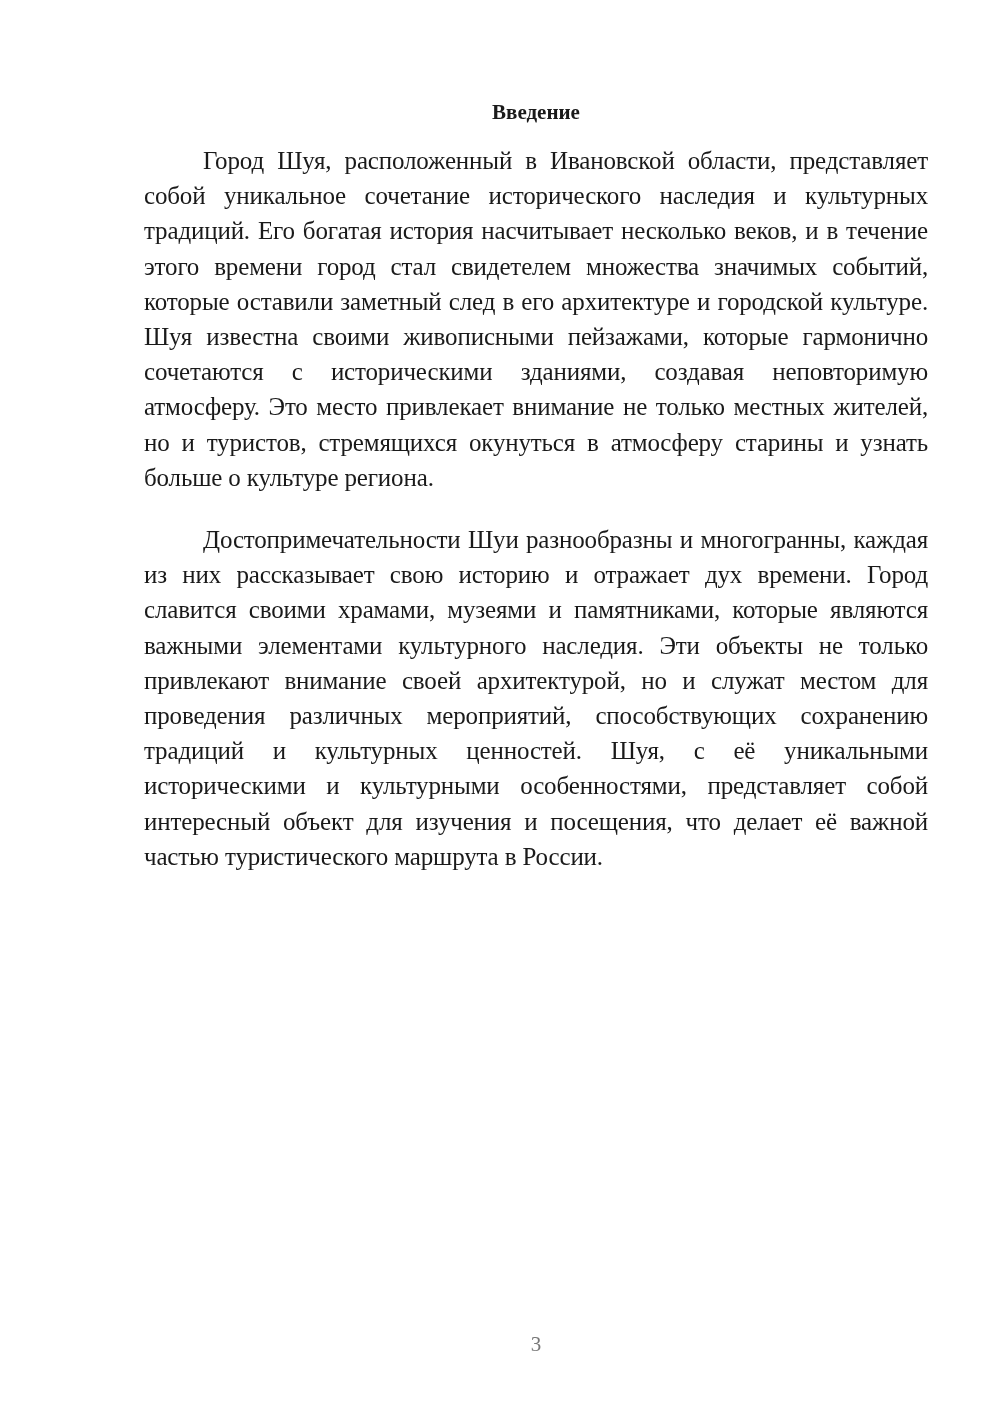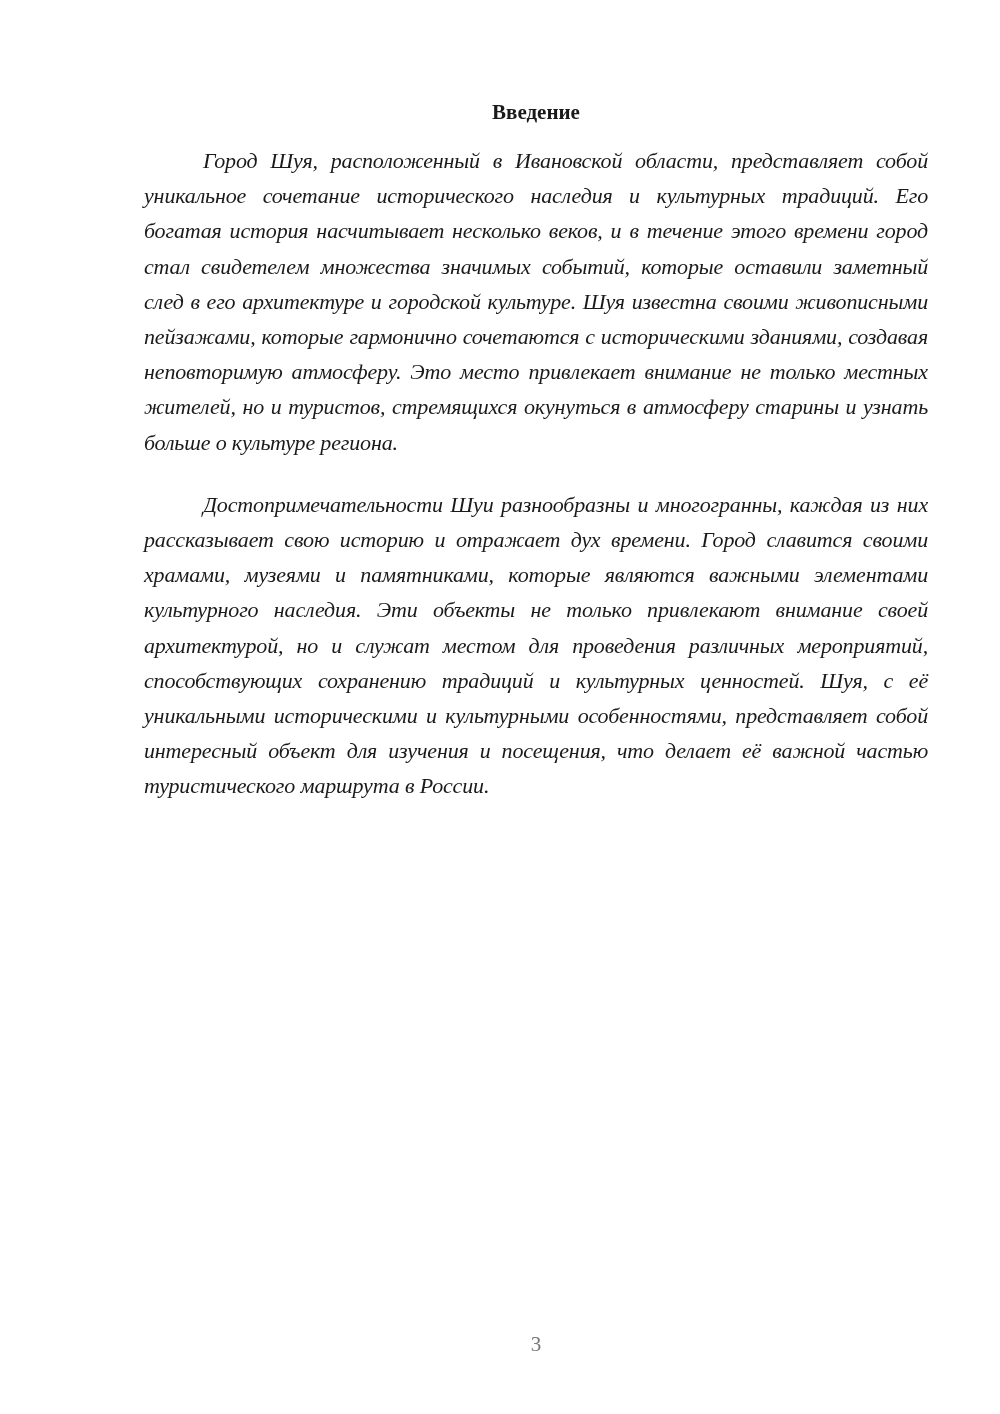--- a/index.html
+++ b/index.html
@@ -33,26 +33,25 @@
       line-height: 28px;
     }
     .content {
       position: absolute;
       left: 144px;
       top: 143px;
       width: 784px;
     }
     .para {
       margin: 0;
-      font-size: 22px;
+      font-size: 25px;
       line-height: 35.2px;
       text-align: justify;
       text-indent: 59px;
       letter-spacing: -0.15px;
-      font-style: italic;
     }
     .para + .para {
       margin-top: 27px;
     }
     .page-number {
       position: absolute;
       top: 1332px;
       left: 0;
       width: 1072px;
       text-align: center;

